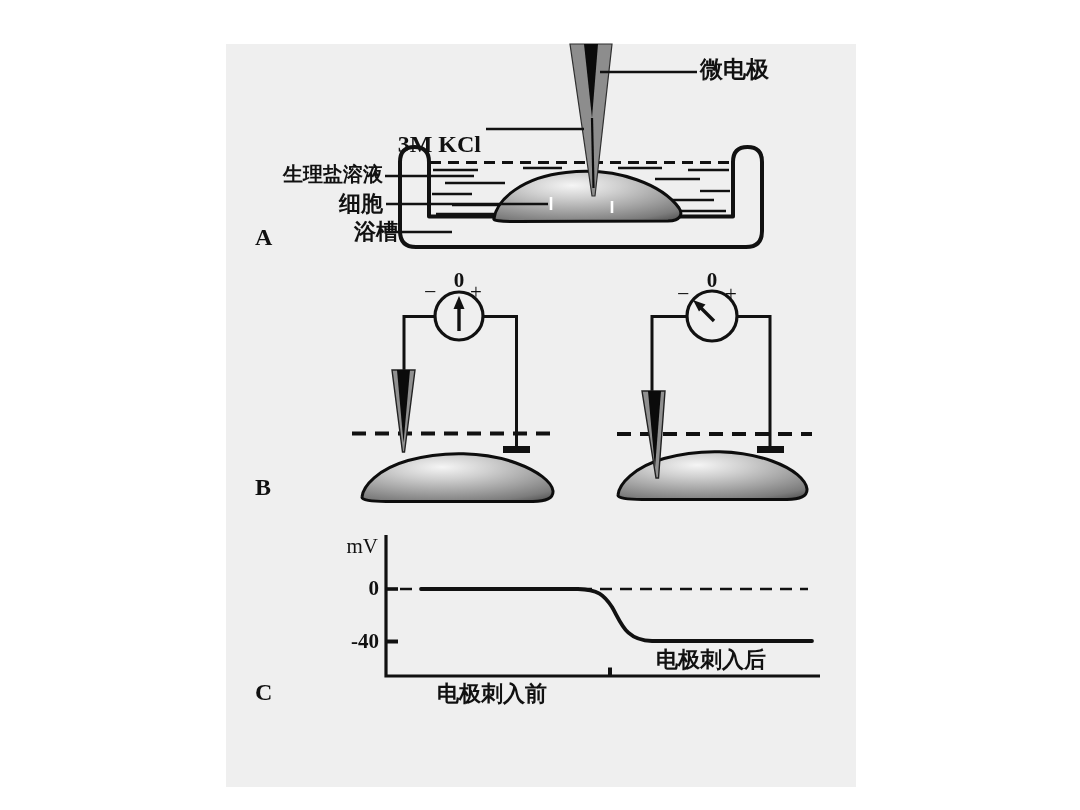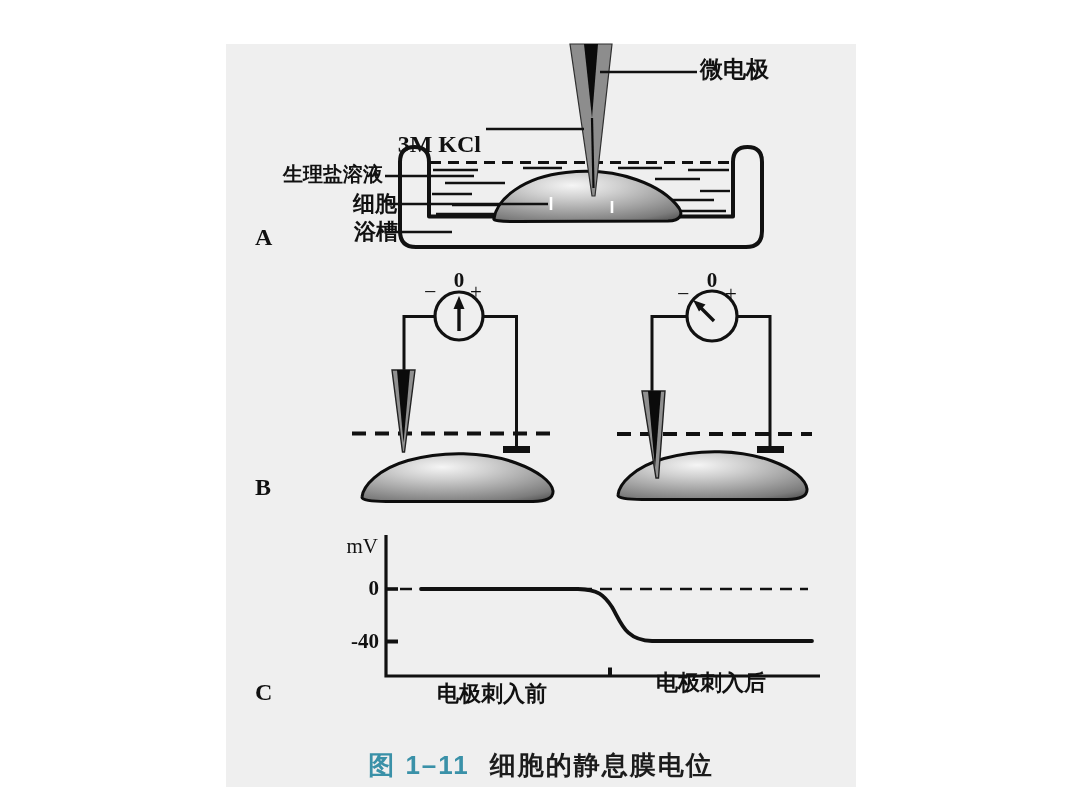--- a/index.html
+++ b/index.html
@@ -135,37 +135,34 @@
     </g>
 
     <g>
       <path d="M 421 589 H 578 C 598 589.5 604 595 612 607 C 621 622 625 640.5 652 641 H 812" fill="none" stroke="#111" stroke-width="3.8" stroke-linecap="round"></path>
     </g>
   </svg>
 
   <div class="lbl" style="left:700px;top:58px;font-size:23px;">微电极</div>
   <div class="lbl rt" style="left:351px;top:132px;width:130px;font-size:24px;">3M KCl</div>
   <div class="lbl rt" style="left:243px;top:164px;width:140px;font-size:20px;">生理盐溶液</div>
-  <div class="lbl rt" style="left:297px;top:193px;width:100px;font-size:22px;">细胞</div>
+  <div class="lbl rt" style="left:283px;top:193px;width:100px;font-size:22px;">细胞</div>
   <div class="lbl rt" style="left:298px;top:221px;width:100px;font-size:22px;">浴槽</div>
   <div class="lbl" style="left:255px;top:225px;font-size:24px;">A</div>
 
   <div class="lbl" style="left:449px;top:270px;width:20px;text-align:center;font-size:21px;">0</div>
   <div class="lbl" style="left:424px;top:281px;font-size:22px;font-weight:400;">−</div>
   <div class="lbl" style="left:470px;top:282px;font-size:21px;font-weight:400;">+</div>
 
   <div class="lbl" style="left:702px;top:270px;width:20px;text-align:center;font-size:21px;">0</div>
   <div class="lbl" style="left:677px;top:283px;font-size:22px;font-weight:400;">−</div>
   <div class="lbl" style="left:725px;top:284px;font-size:21px;font-weight:400;">+</div>
 
   <div class="lbl" style="left:255px;top:475px;font-size:24px;">B</div>
 
   <div class="lbl rt" style="left:328px;top:536px;width:50px;font-size:21px;font-weight:400;text-align:right;">mV</div>
   <div class="lbl rt" style="left:339px;top:578px;width:40px;font-size:21px;font-weight:600;">0</div>
   <div class="lbl rt" style="left:329px;top:631px;width:50px;font-size:21px;font-weight:600;">-40</div>
   <div class="lbl" style="left:437px;top:683px;font-size:22px;">电极刺入前</div>
-  <div class="lbl" style="left:656px;top:672px;font-size:22px;">电极刺入后</div>
+  <div class="lbl" style="left:656px;top:649px;font-size:22px;">电极刺入后</div>
   <div class="lbl" style="left:255px;top:680px;font-size:24px;">C</div>
 
-  <div class="caption">
-    <span class="cap-num">图 1–11</span><span class="cap-title">细胞的静息膜电位</span>
-  </div>
 </div>
 
 </body></html>

